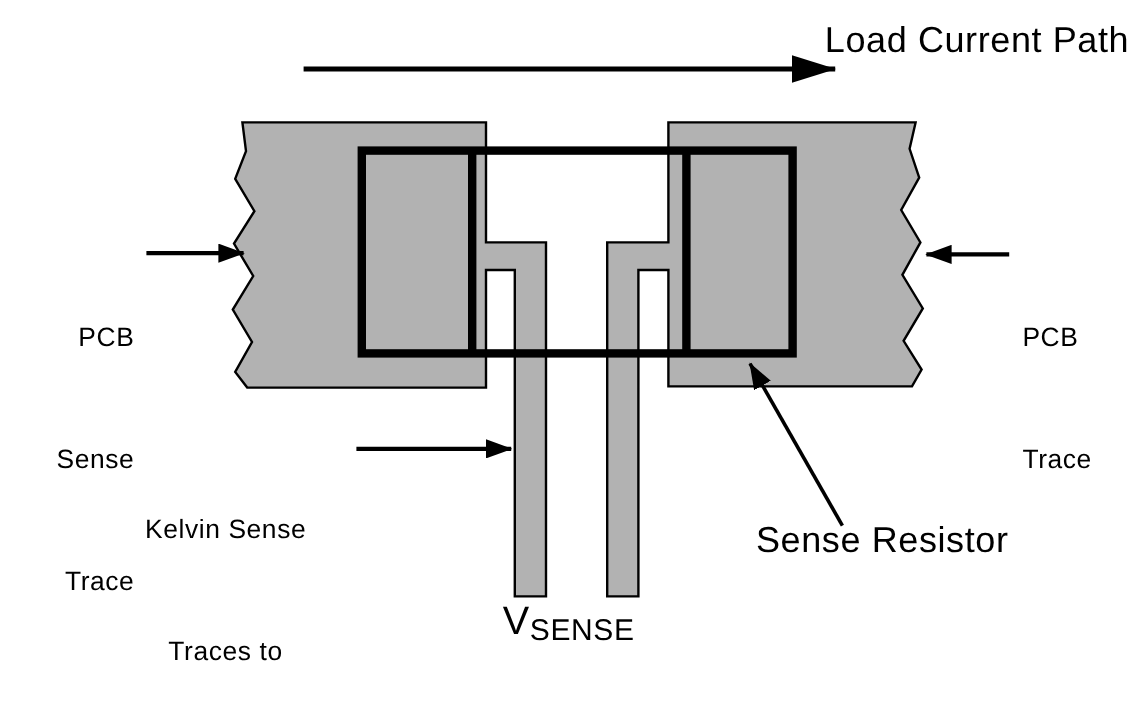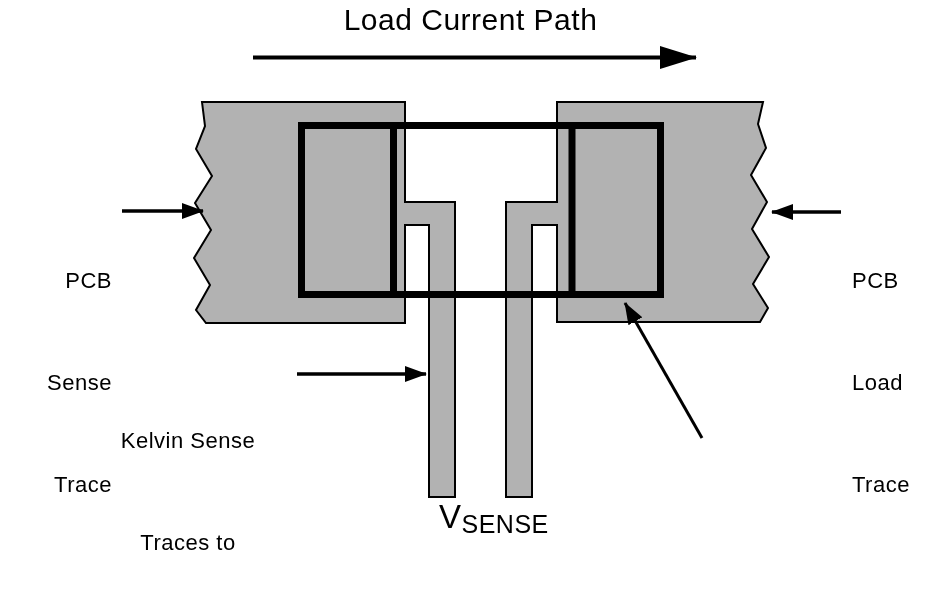--- a/index.html
+++ b/index.html
@@ -46,23 +46,23 @@
   }
   .lbl {
     position: absolute;
     white-space: pre;
     line-height: 34px;
     font-size: 22px;
     letter-spacing: 0.5px;
   }
   .lbl-title {
     left: 0;
-    top: 3px;
+    top: 17px;
     width: 941px;
-    text-align: center;
+    text-align: right;
     font-size: 30px;
   }
   .lbl-source {
     left: 0;
     top: 196px;
     width: 112px;
     text-align: right;
   }
   .lbl-load {
     left: 852px;
@@ -78,21 +78,20 @@
   .lbl-sense-resistor {
     left: 630px;
     top: 434px;
     font-size: 30px;
   }
   .lbl-vsense {
     left: 419px;
     top: 498px;
     font-size: 33px;
     line-height: 38px;
-    margin-left: 20px;
   }
   .lbl-vsense .sub {
     font-size: 25px;
     vertical-align: -5px;
     letter-spacing: 0.5px;
   }
 </style>
 </head>
 <body>
 
@@ -154,26 +153,26 @@
   <div class="lbl lbl-title">Load Current Path</div>
 
   <div class="lbl lbl-source">
     <div>PCB</div>
     <div>Sense</div>
     <div>Trace</div>
   </div>
 
   <div class="lbl lbl-load">
     <div>PCB</div>
-    <div>Load</div>
     <div>Trace</div>
   </div>
 
   <div class="lbl lbl-kelvin">
     <div>Kelvin Sense</div>
     <div>Traces to</div>
     
   </div>
 
+  <div class="lbl lbl-sense-resistor">Sense Resistor</div>
 
   <div class="lbl lbl-vsense"><span>V</span><span class="sub">SENSE</span></div>
 
 </div>
 
 </body></html>

